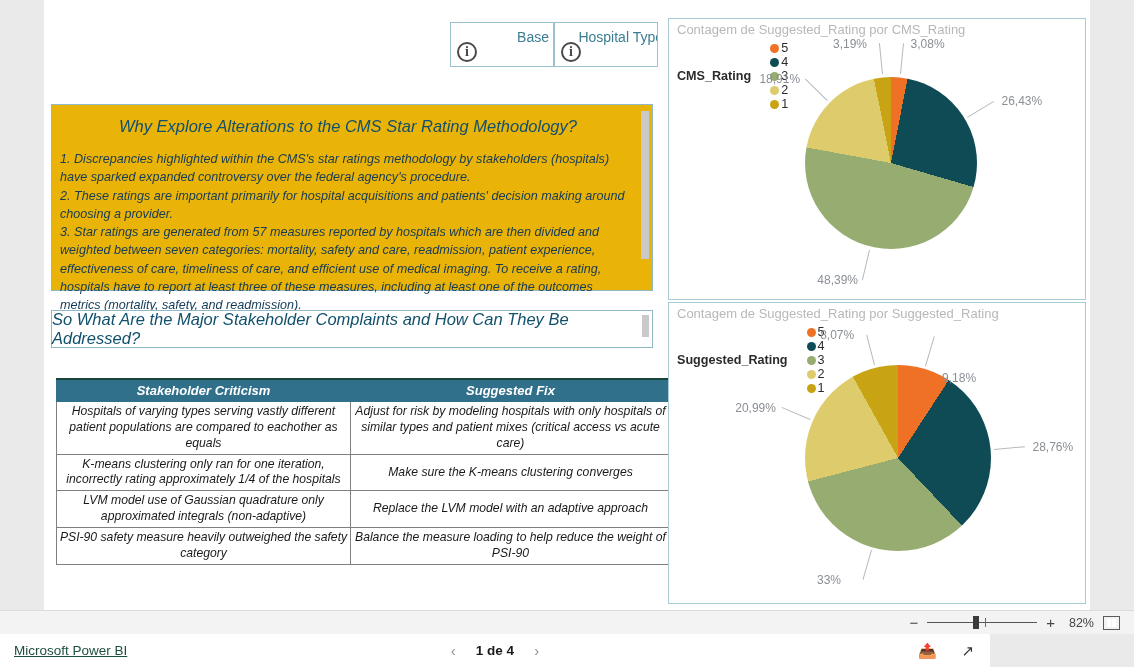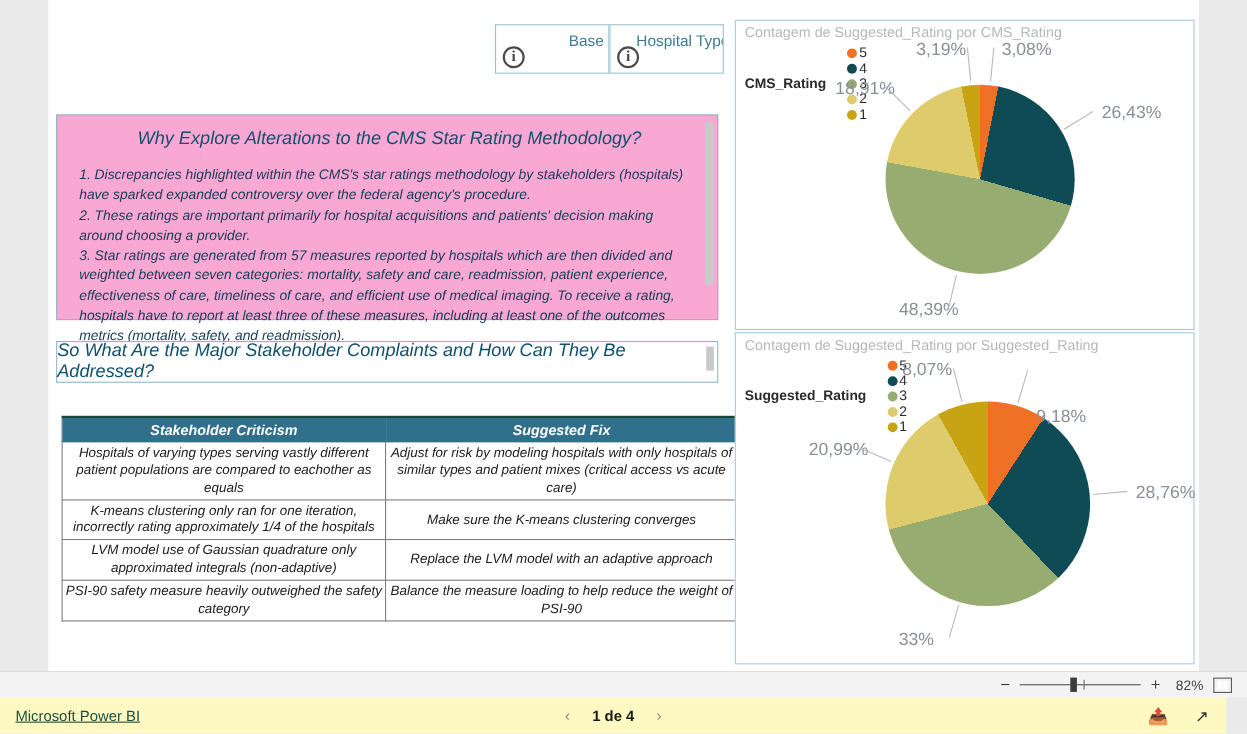--- a/index.html
+++ b/index.html
@@ -58,23 +58,23 @@
     font-family: "Liberation Serif", serif;
     font-size: 14px; font-weight: bold;
     display:flex; align-items:center; justify-content:center;
     box-sizing: border-box;
   }
 
   
   .textpanel {
     position: absolute; left: 7px; top: 104px;
     width: 602px; height: 187px;
-    border: 1px solid #8fb9c7; background: #f9a8d4;
-    box-sizing: border-box;
-    padding: 8px 16px 0 20px;
+    border: 1px solid #8fb9c7; background: #eab308;
+    box-sizing: border-box;
+    padding: 8px 16px 0 8px;
   }
   .textpanel h2 {
     margin: 4px 0 14px 0;
     font-style: italic; font-weight: normal;
     font-size: 16.5px; color: #11506d; text-align: center;
   }
   .textpanel p {
     margin: 0;
     font-style: italic; font-size: 12.6px; line-height: 1.45;
     color: #143a55;
@@ -139,21 +139,21 @@
     display: flex; align-items: center; gap: 3px;
     font-size: 12.6px; color: #2b2b2b;
   }
   .legend .lgtitle { font-weight: bold; margin-right: 16px; }
   .legend .item { display: flex; align-items: center; gap: 2px; margin-right: 2px; }
   .legend .dot { width: 9px; height: 9px; border-radius: 50%; display: inline-block; }
 
   .pie-wrap { position: absolute; }
   .pie { border-radius: 50%; }
   .plabel {
-    position: absolute; font-size: 16px; color: #8a8f96; white-space: nowrap;
+    position: absolute; font-size: 12px; color: #8a8f96; white-space: nowrap;
   }
   .leader { position: absolute; background: #b5b9bd; }
 
   
   .zoombar {
     position: absolute; left: 0; top: 610px;
     width: 1134px; height: 24px;
     background: #f3f3f3;
     border-top: 1px solid #dcdcdc;
     display: flex; align-items: center; justify-content: flex-end;
@@ -173,22 +173,22 @@
   .fitbox {
     width: 17px; height: 14px; position: relative;
   }
   .fitbox .bx { position:absolute; inset:0; border:1px solid #5a5a5a; }
   .fitbox .gl, .fitbox .gr { position:absolute; top:3px; width:4px; height:8px; background:#fff; }
   .fitbox .gl { left: 4px; } .fitbox .gr { right: 4px; }
 
   
   .footer {
     position: absolute; left: 0; top: 634px;
-    width: 1115px; height: 33px;
-    background: #fef9c3;
+    width: 990px; height: 33px;
+    background: #ffffff;
     display: flex; align-items: center;
   }
   .brand {
     margin-left: 14px; font-size: 13.5px; color: #1d4f3c;
     text-decoration: underline; cursor: pointer;
   }
   .pager {
     position: absolute; left: 50%; transform: translateX(-50%);
     display: flex; align-items: center; gap: 20px;
     font-size: 13.5px; color: #333;

